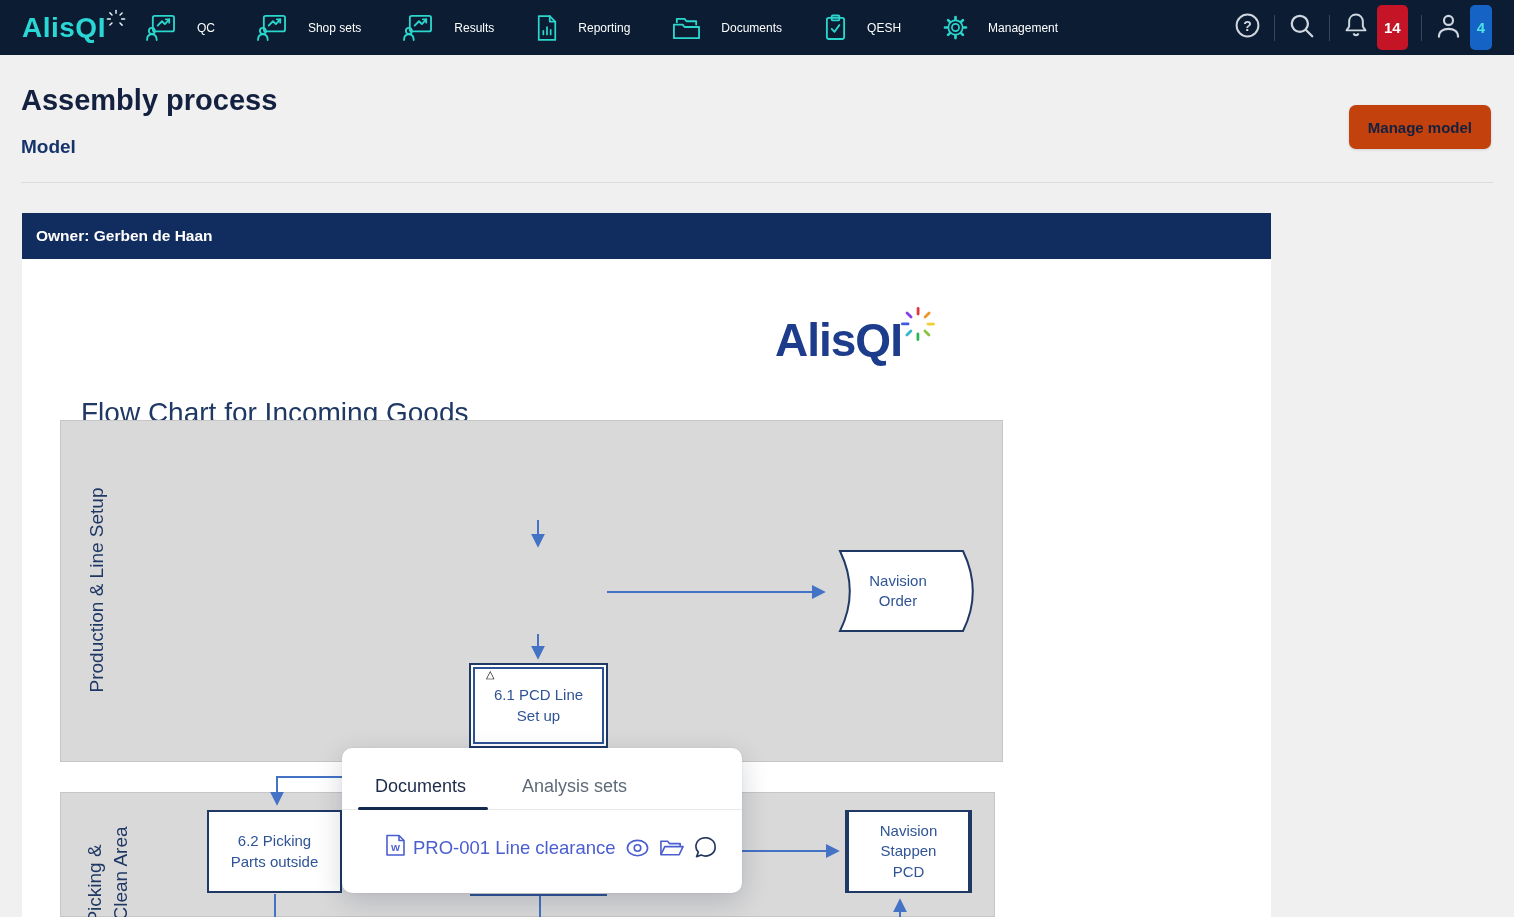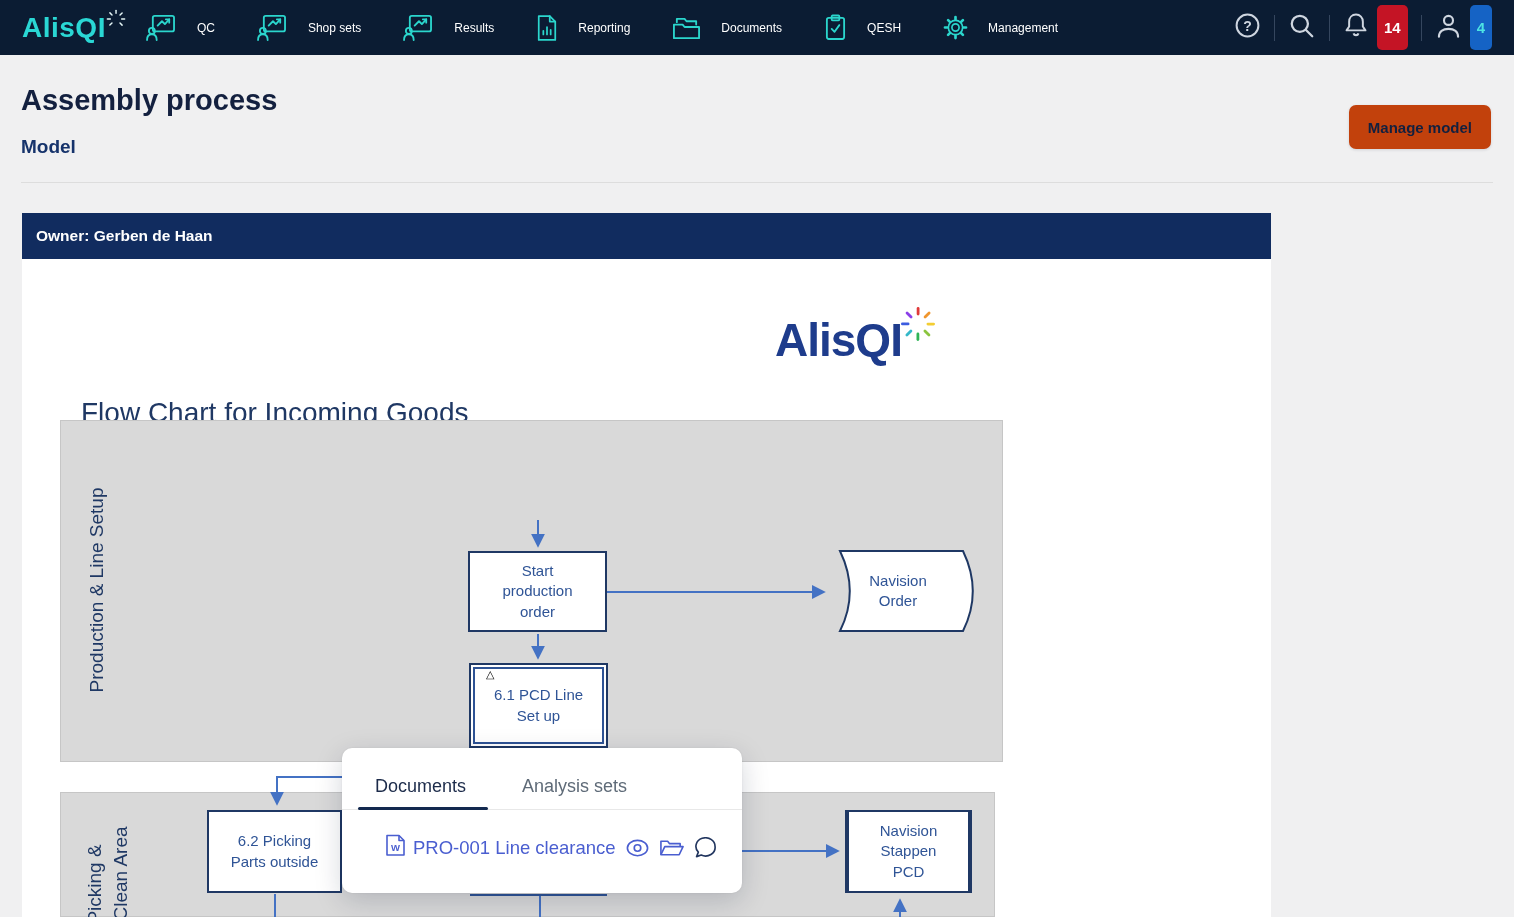--- a/index.html
+++ b/index.html
@@ -271,23 +271,20 @@
       <path d="M585,379 L801,379" marker-end="url(#arr)"></path>
       <path d="M325,564 L255,564 L255,590" marker-end="url(#arr)"></path>
       <path d="M720,638 L815,638" marker-end="url(#arr)"></path>
       <path d="M253,681 L253,704"></path>
       <path d="M518,682 L518,704"></path>
       <path d="M878,704 L878,688" marker-end="url(#arr)"></path>
     </g>
     <path d="M448,682 L585,682" stroke="#2e5395" stroke-width="2"></path>
   </svg>
 
-  <div class="flow-box box-start">Start
-production
-order</div>
   <div class="flow-box box-navision">Navision
 Order</div>
   <div class="flow-box box-pcd">
     <span class="pcd-marker">△</span>
     <span>6.1 PCD Line
 Set up</span>
   </div>
   <div class="flow-box box-picking">6.2 Picking
 Parts outside</div>
   <div class="flow-box box-stappen">Navision

